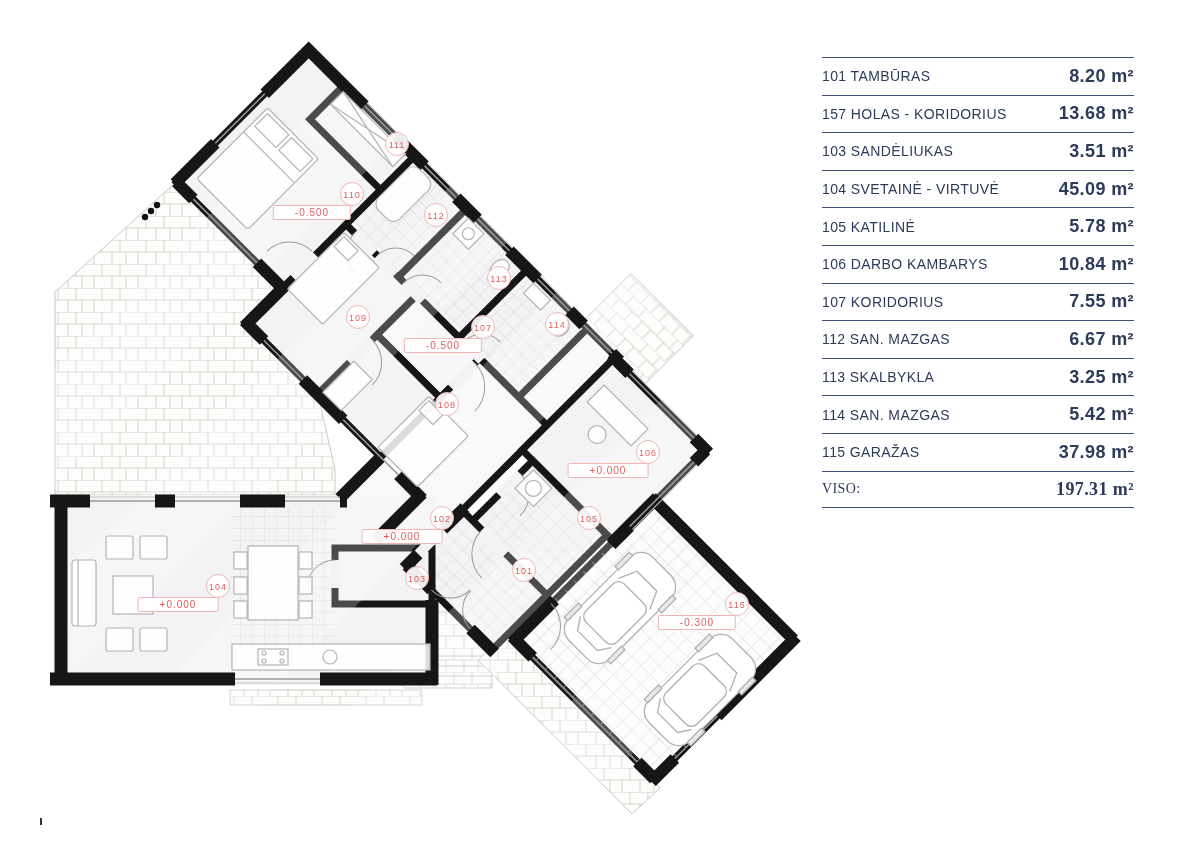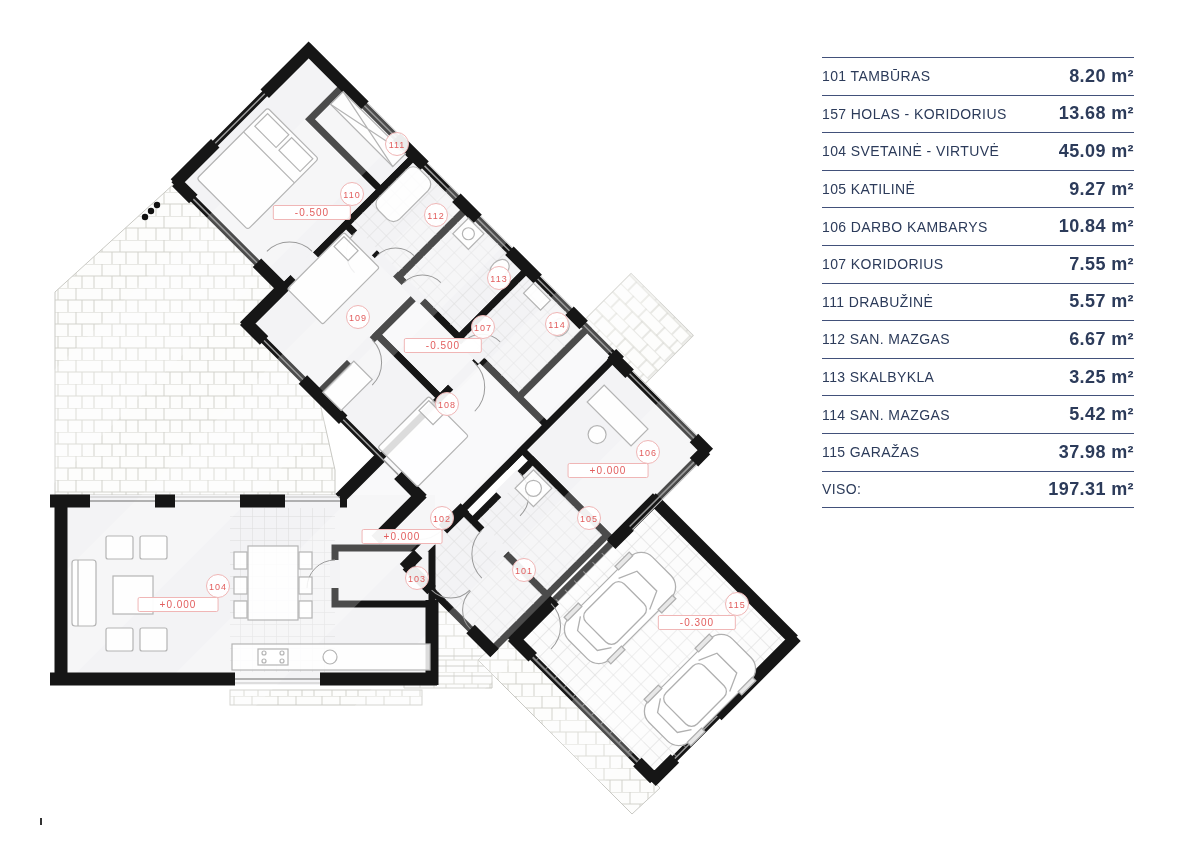--- a/index.html
+++ b/index.html
@@ -3,21 +3,21 @@
 <meta charset="utf-8">
 <style>
   html,body{margin:0;padding:0;background:#ffffff;font-family:"Liberation Sans",sans-serif;}
   #stage{position:relative;width:1200px;height:852px;background:#ffffff;overflow:hidden;}
   #plan-svg{position:absolute;left:0;top:0;}
 
   
   #legend{position:absolute;left:822px;top:57px;width:312px;}
   .legend-row{height:37.6px;box-sizing:border-box;display:flex;justify-content:space-between;
     align-items:center;border-top:1px solid var(--line-navy,#3f4e74);}
-  .legend-row:last-child{border-bottom:1px solid var(--line-navy,#3f4e74);}
+  .legend-row:last-child{border-bottom:1px solid var(--line-navy,#3f4e74);font-family:Liberation Serif, serif;}
   .legend-label{font-size:14px;letter-spacing:.4px;color:var(--text-navy,#2c3b5a);}
   .legend-value{font-size:18px;font-weight:700;letter-spacing:.4px;color:var(--text-navy,#2c3b5a);}
 
   
   #plan-labels{position:absolute;left:0;top:0;width:820px;height:852px;}
   .plan-label{position:absolute;width:0;height:0;}
   .label-circle{position:absolute;left:0;top:0;transform:translate(-50%,-50%);
     width:24px;height:24px;border-radius:50%;border:1px solid var(--label-border,#f0b6b6);
     background:rgba(255,255,255,.92);color:var(--accent-red,#e25d5d);
     font-size:9px;letter-spacing:1px;line-height:24px;text-align:center;box-sizing:border-box;margin-left:40px;}
@@ -280,38 +280,38 @@
   <div id="legend">
     <div class="legend-row">
       <span class="legend-label">101 TAMBŪRAS</span>
       <span class="legend-value">8.20 m²</span>
     </div>
       <div class="legend-row">
       <span class="legend-label">157 HOLAS - KORIDORIUS</span>
       <span class="legend-value">13.68 m²</span>
     </div>
       <div class="legend-row">
+      <span class="legend-label">103 SANDĖLIUKAS</span>
+      <span class="legend-value">3.51 m²</span>
+    </div>
+      <div class="legend-row">
       <span class="legend-label">104 SVETAINĖ - VIRTUVĖ</span>
       <span class="legend-value">45.09 m²</span>
     </div>
       <div class="legend-row">
       <span class="legend-label">105 KATILINĖ</span>
-      <span class="legend-value">9.27 m²</span>
+      <span class="legend-value">5.78 m²</span>
     </div>
       <div class="legend-row">
       <span class="legend-label">106 DARBO KAMBARYS</span>
       <span class="legend-value">10.84 m²</span>
     </div>
       <div class="legend-row">
       <span class="legend-label">107 KORIDORIUS</span>
       <span class="legend-value">7.55 m²</span>
-    </div>
-      <div class="legend-row">
-      <span class="legend-label">111 DRABUŽINĖ</span>
-      <span class="legend-value">5.57 m²</span>
     </div>
       <div class="legend-row">
       <span class="legend-label">112 SAN. MAZGAS</span>
       <span class="legend-value">6.67 m²</span>
     </div>
       <div class="legend-row">
       <span class="legend-label">113 SKALBYKLA</span>
       <span class="legend-value">3.25 m²</span>
     </div>
       <div class="legend-row">

